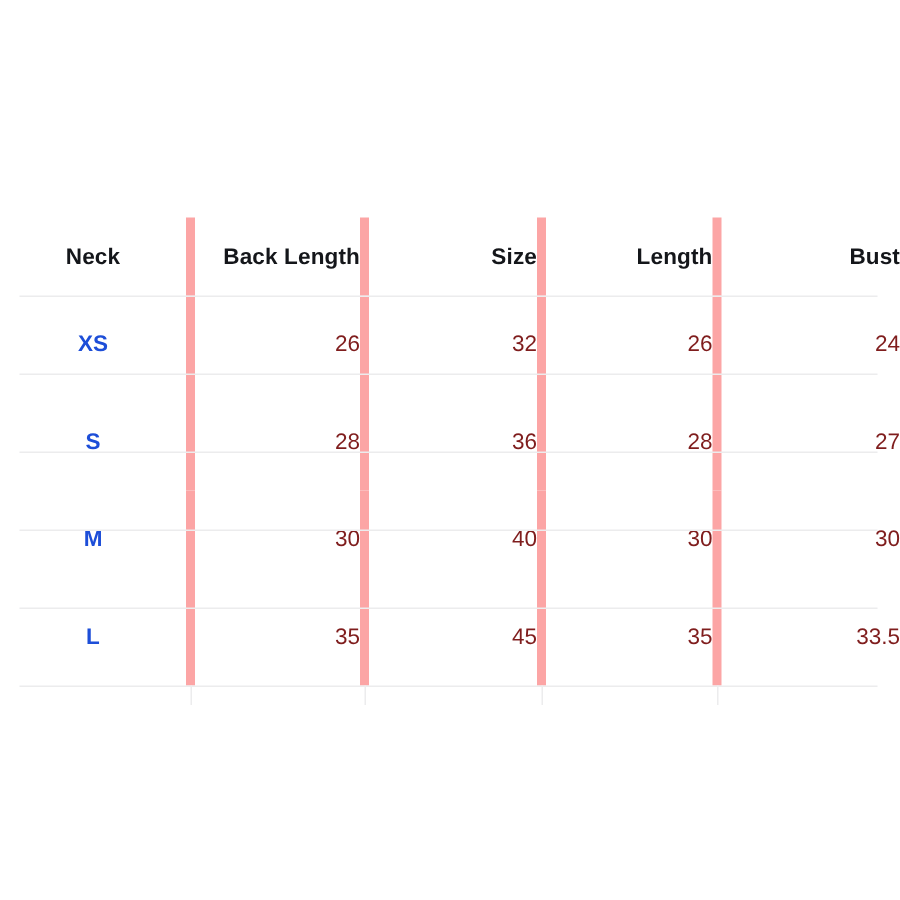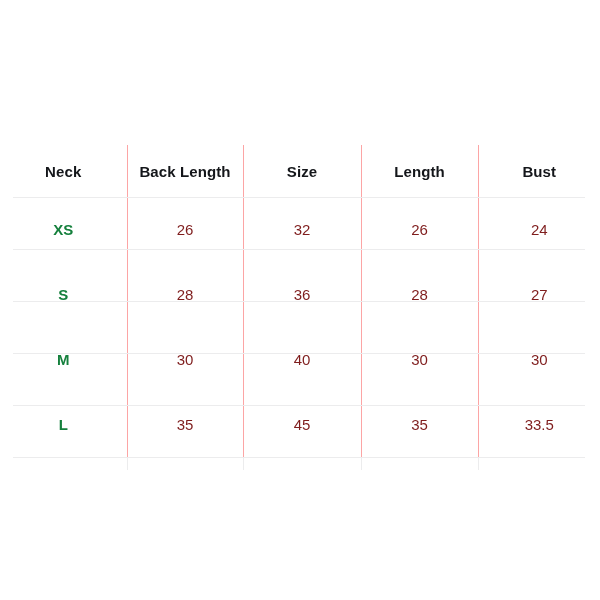--- a/index.html
+++ b/index.html
@@ -47,21 +47,22 @@
   table.size-table td {
     text-align: center;
     vertical-align: middle;
     padding: 0;
     background: transparent;
   }
 
   
   table.size-table th + th,
   table.size-table td + td {
-    border-left: 1px solid #fca5a5;
+    border-left: 6px solid #fca5a5;
+    text-align: right;
   }
 
   
   table.size-table thead th {
     height: 52px;
     font-size: 15px;
     font-weight: bold;
     color: #14161a;
     letter-spacing: 0.1px;
   }
@@ -70,21 +71,21 @@
   table.size-table tbody tr td {
     height: 52px;
     font-size: 15px;
     font-weight: normal;
     color: #7f1d1d;
   }
 
   
   table.size-table tbody td.size-cell {
     font-weight: bold;
-    color: #15803d;
+    color: #1d4ed8;
     margin-top: 33px;
   }
 
   
   .hrule {
     position: absolute;
     left: 13px;
     width: 572px;
     height: 1px;
     background: #ececed;

